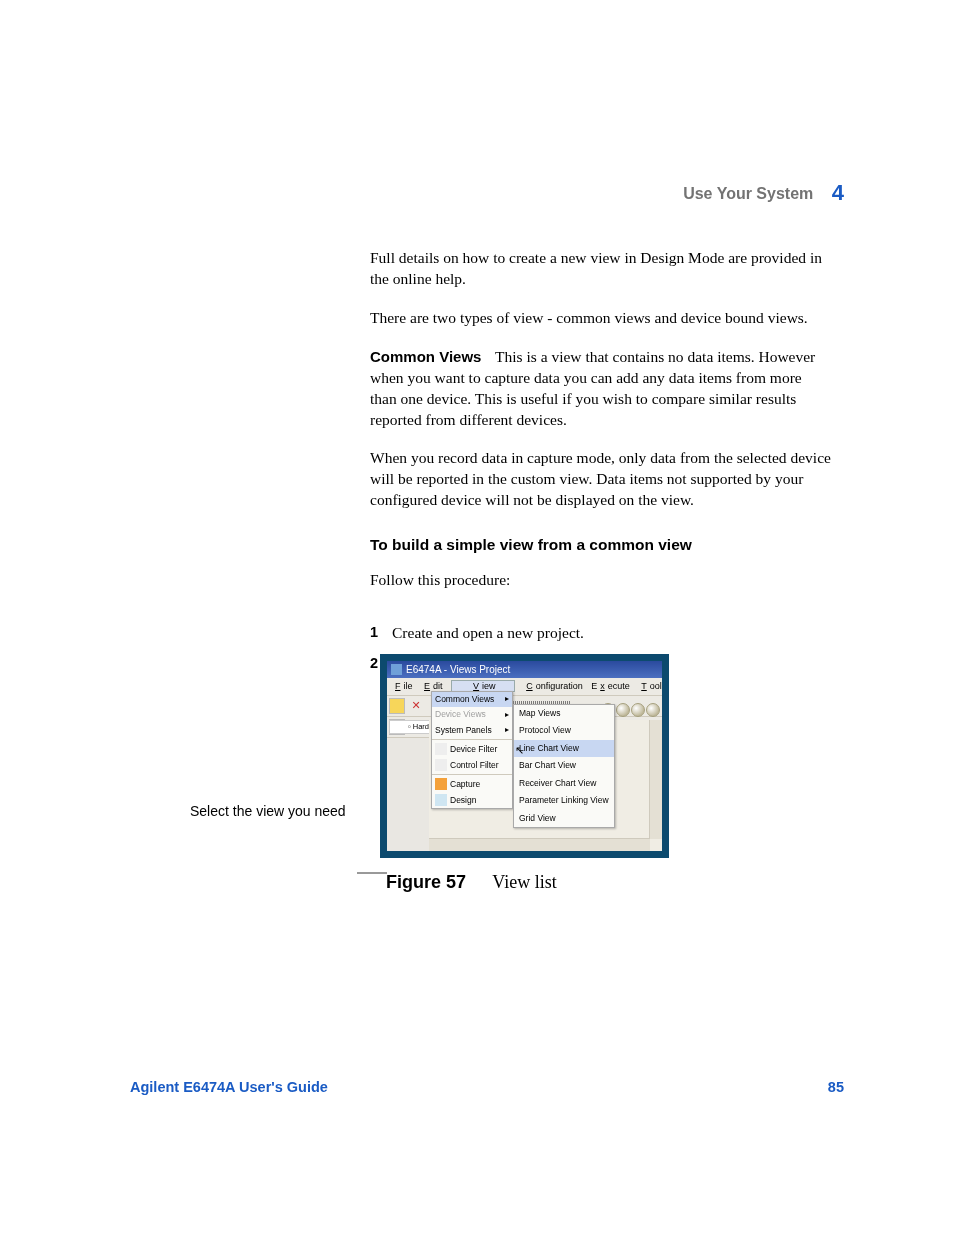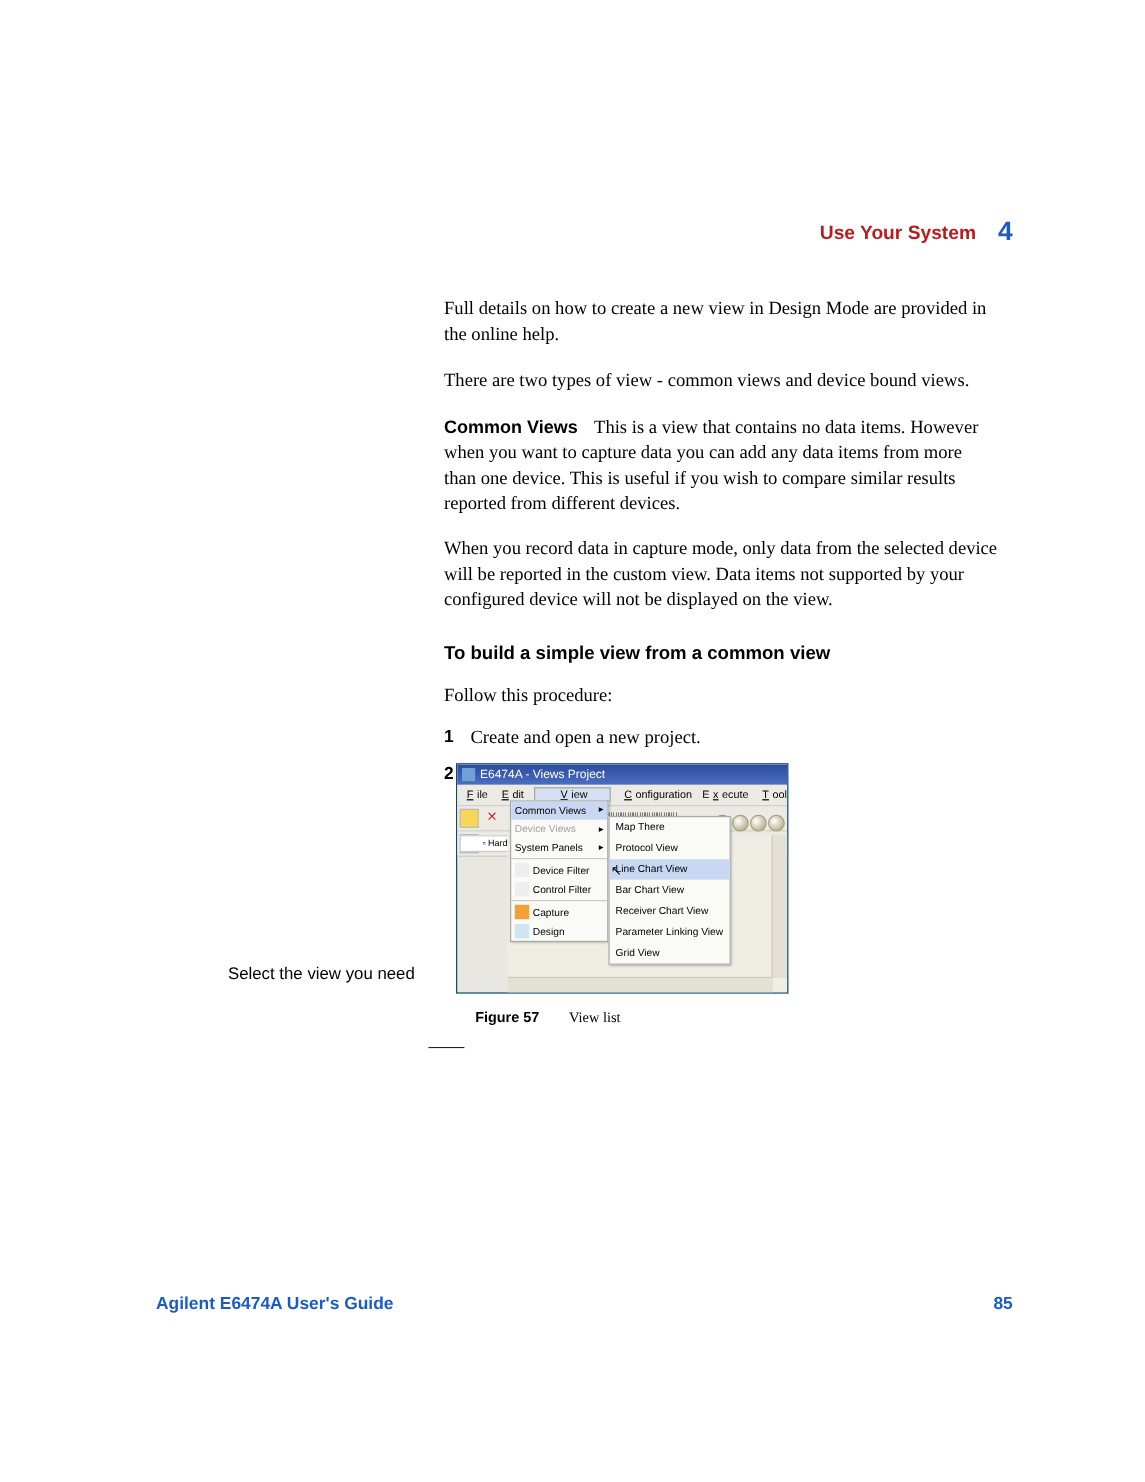--- a/index.html
+++ b/index.html
@@ -17,21 +17,21 @@
     padding: 170px 110px 60px 130px;
   }
   .header {
     position: absolute;
     top: 180px;
     right: 110px;
     font-family: Arial, Helvetica, sans-serif;
     font-weight: bold;
     font-size: 16px;
   }
-  .header .section-name { color: #b91c1c; }
+  .header .section-name { color: #737373; }
   .header .section-num { color: #1a5bc4; font-size: 22px; margin-left: 14px; vertical-align: -1px; }
   .body {
     position: absolute;
     left: 370px;
     right: 122px;
     top: 248px;
     font-size: 15.5px;
     line-height: 1.35;
   }
   .para { margin-bottom: 18px; }
@@ -72,21 +72,21 @@
     left: 190px;
     top: 803px;
     font-family: Arial, Helvetica, sans-serif;
     font-size: 14px;
     color: #000;
   }
   .figure {
     width: 275px;
     height: 190px;
     background: #e9e7e2;
-    border: 1px solid #0c4a6e;
+    border: 7px solid #0c4a6e;
     position: relative;
     font-family: Tahoma, Arial, sans-serif;
     font-size: 9px;
     color: #000;
     overflow: hidden;
     margin-left: 10px;
   }
   .titlebar {
     background: linear-gradient(#2a4a9e, #4b6fc0);
     color: #fff;
@@ -217,22 +217,22 @@
     position: absolute;
     left: 126px;
     top: 40px;
     width: 58px;
     height: 3px;
     background: repeating-linear-gradient(90deg,#7a7a7a 0 1px,transparent 1px 2px);
     z-index: 3;
   }
   .figure-caption {
     margin-top: 12px;
-    margin-left: 26px;
-    font-size: 12px;
+    margin-left: 16px;
+    font-size: 18px;
   }
   .figure-caption .fnum {
     font-family: Arial, Helvetica, sans-serif;
     font-weight: bold;
     margin-right: 22px;
   }
   .footer {
     position: absolute;
     left: 130px;
     right: 110px;
@@ -262,21 +262,21 @@
     <div class="para">
       <span class="runin-head">Common Views</span>
       <span>This is a view that contains no data items. However when you want to capture data you can add any data items from more than one device. This is useful if you wish to compare similar results reported from different devices.</span>
     </div>
 
 
     <div class="para">When you record data in capture mode, only data from the selected device will be reported in the custom view. Data items not supported by your configured device will not be displayed on the view.</div>
 
     <div class="sub-head">To build a simple view from a common view</div>
 
-    <div class="para" style="margin-bottom:14px">Follow this procedure:</div>
+    <div class="para" style="margin-bottom:32px">Follow this procedure:</div>
 
     <div class="step">
       <span class="num">1</span>
       <span>Create and open a new project.</span>
     </div>
 
     <div class="step">
       <span class="num">2</span>
     </div>
 
@@ -352,21 +352,21 @@
           </div>
           <div class="mi">
             <span class="iconcell" style="background:#cfe6f2"></span>
             <span class="txt">Design</span>
           </div>
         </div>
 
         <div class="hr-handle"></div>
 
         <div class="submenu">
-          <div class="mi">Map There</div>
+          <div class="mi">Map Views</div>
           <div class="mi">Protocol View</div>
           <div class="mi hl">Line Chart View</div>
           <div class="mi">Bar Chart View</div>
           <div class="mi">Receiver Chart View</div>
           <div class="mi">Parameter Linking View</div>
           <div class="mi">Grid View</div>
         </div>
 
         <div class="cursor">↖</div>
       </div>

